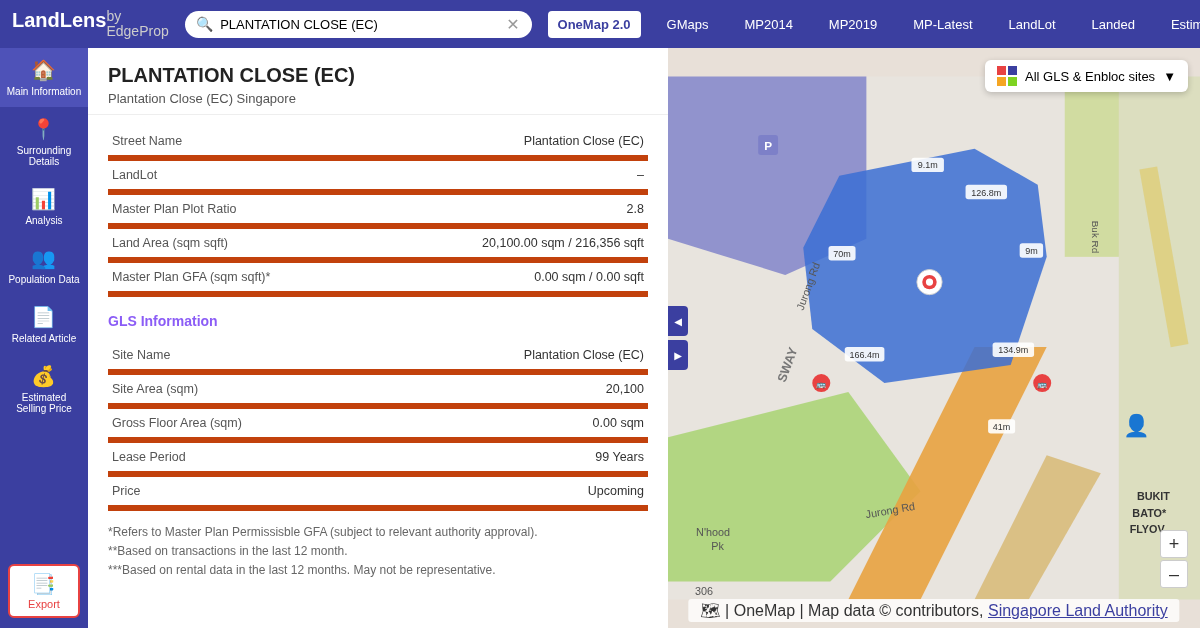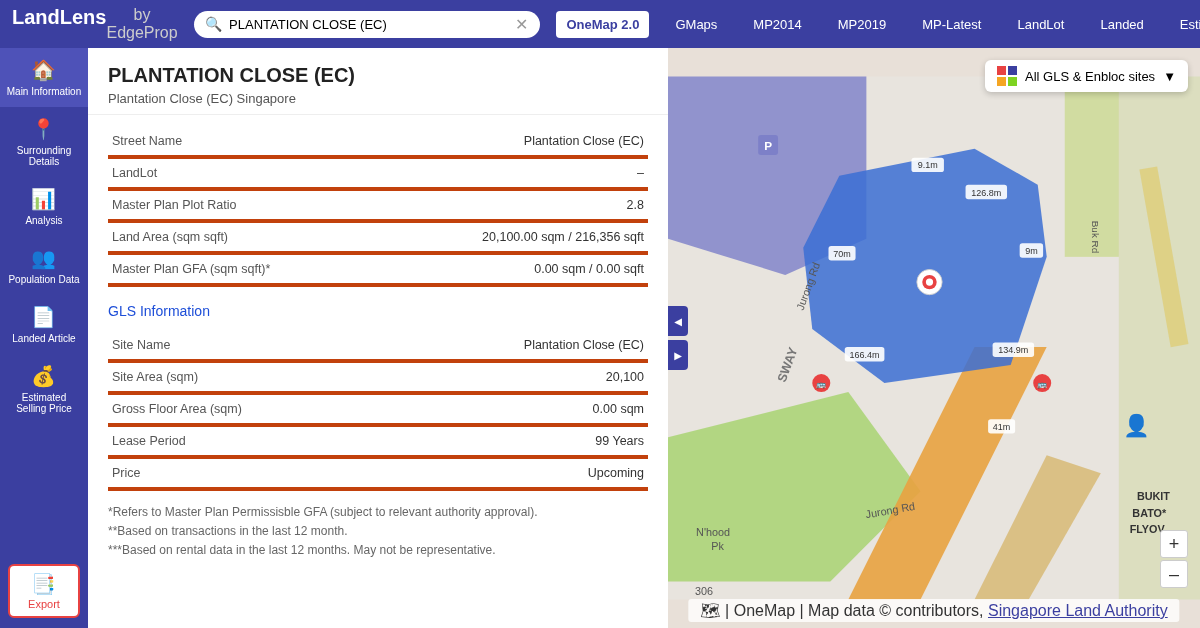--- a/index.html
+++ b/index.html
@@ -14,21 +14,21 @@
       padding: 0 12px;
       gap: 16px;
       flex-shrink: 0;
     }
     .logo-area {
       display: flex;
       color: white;
       line-height: 1.1;
     }
     .logo-area .logo-main { font-size: 20px; font-weight: bold; color: white; }
-    .logo-area .logo-sub { font-size: 16px; color: #ccc; text-align: center; }
+    .logo-area .logo-sub { font-size: 14px; color: #ccc; }
 
     .search-bar {
       display: flex;
       align-items: center;
       background: white;
       border-radius: 20px;
       padding: 4px 12px;
       gap: 6px;
       flex: 0 0 340px;
     }
@@ -123,34 +123,34 @@
       overflow-y: auto;
       padding: 0 20px 20px;
     }
 
     .info-table {
       width: 100%;
       border-collapse: collapse;
       margin-top: 12px;
     }
     .info-table tr {
-      border-bottom: 4px solid #c2410c;
+      border-bottom: 6px solid #c2410c;
     }
     .info-table td {
       padding: 7px 4px;
       font-size: 12.5px;
       color: #333;
     }
     .info-table td:first-child { color: #555; width: 55%; }
     .info-table td:last-child { text-align: right; font-weight: 500; }
 
     .section-title {
       font-size: 14px;
-      font-weight: normal;
-      color: #1d4ed8;
+      font-weight: bold;
+      color: #8b5cf6;
       margin-top: 16px;
       margin-bottom: 4px;
     }
 
     .footnotes {
       margin-top: 12px;
       font-size: 12px;
       color: #666;
       line-height: 1.6;
     }
@@ -280,21 +280,21 @@
     <div class="sidebar-item">
       <span class="sidebar-icon">📊</span>
       <span>Analysis</span>
     </div>
     <div class="sidebar-item">
       <span class="sidebar-icon">👥</span>
       <span>Population Data</span>
     </div>
     <div class="sidebar-item">
       <span class="sidebar-icon">📄</span>
-      <span>Landed Article</span>
+      <span>Related Article</span>
     </div>
     <div class="sidebar-item">
       <span class="sidebar-icon">💰</span>
       <span>Estimated Selling Price</span>
     </div>
 
     <div style="margin-top: auto; padding: 10px 8px; width: 100%;">
       <div class="export-btn" style="width: 100%; border: 2px solid #e84242; border-radius: 6px; padding: 6px 8px; display: flex; flex-direction: column; align-items: center; cursor: pointer; background: white; color: #e84242; font-size: 11px;">
         <span class="export-icon" style="font-size: 20px;">📑</span>
         <span>Export</span>

